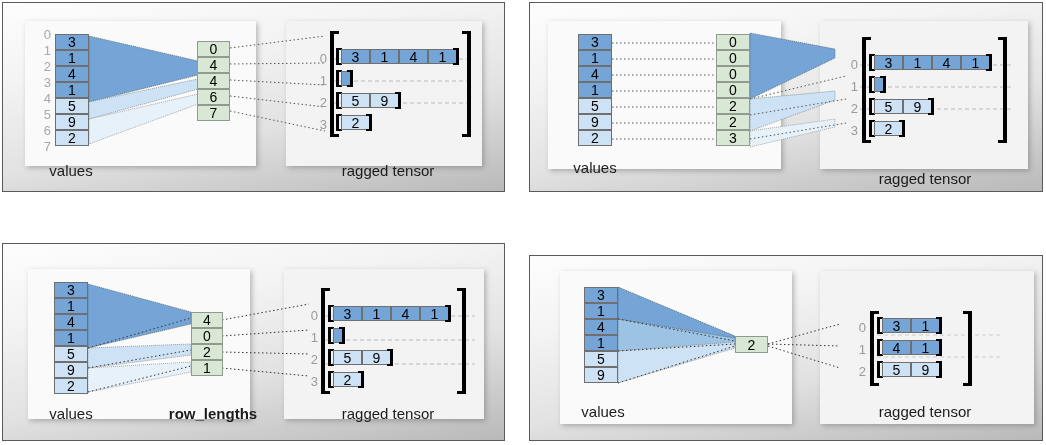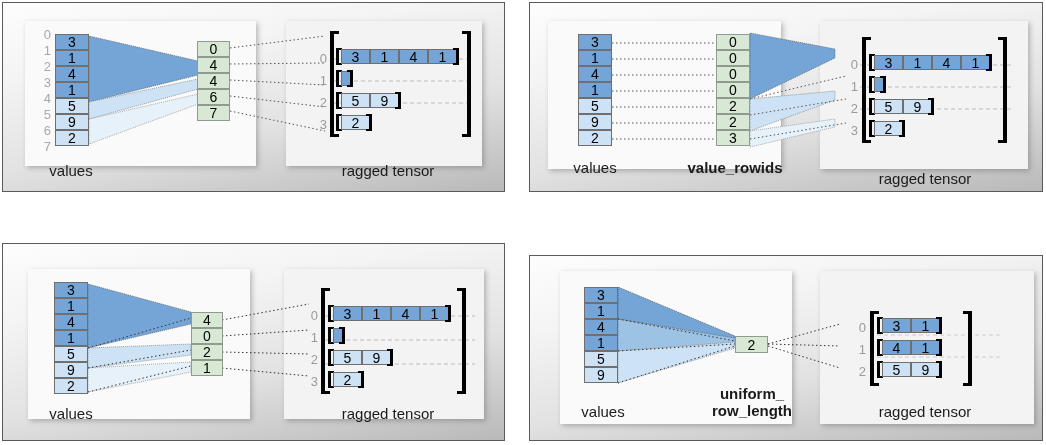--- a/index.html
+++ b/index.html
@@ -295,21 +295,20 @@
       <div class="brk" style="left:339px;top:117px;width:3px;height:17px;"></div>
       <div class="brk" style="left:339px;top:117px;width:6px;height:2px;"></div>
       <div class="brk" style="left:339px;top:132px;width:6px;height:2px;"></div>
       <div class="rcell light" style="left:344px;top:118px;width:29px;height:15px;">2</div>
       <div class="brk" style="left:372px;top:117px;width:3px;height:17px;"></div>
       <div class="brk" style="left:369px;top:117px;width:6px;height:2px;"></div>
       <div class="brk" style="left:369px;top:132px;width:6px;height:2px;"></div>
     </div>
 
     <div class="lbl" style="left:25px;top:157px;width:80px;">values</div>
-    <div class="lbl bold" style="left:120px;top:157px;width:170px;">value_rowids</div>
     <div class="lbl" style="left:320px;top:168px;width:150px;">ragged tensor</div>
   </div>
 
   <div class="panel bl">
     <div class="card left-card" style="left:25px;top:25px;width:222px;height:150px;"></div>
     <div class="card" style="left:281px;top:25px;width:200px;height:150px;"></div>
 
     <svg class="overlay" width="503" height="198">
       <polygon points="85,40 85,104 188,80 188,68" fill="#74a5d6" stroke="#555" stroke-dasharray="1,1" stroke-width="0.7"></polygon>
       <polygon points="85,104 85,124 188,111 188,100" fill="#cde2f4" stroke="#777" stroke-dasharray="1,1" stroke-width="0.7"></polygon>
@@ -391,20 +390,21 @@
       <div class="brk" style="left:325px;top:127px;width:3px;height:17px;"></div>
       <div class="brk" style="left:325px;top:127px;width:6px;height:2px;"></div>
       <div class="brk" style="left:325px;top:142px;width:6px;height:2px;"></div>
       <div class="rcell light" style="left:330px;top:128px;width:29px;height:15px;">2</div>
       <div class="brk" style="left:358px;top:127px;width:3px;height:17px;"></div>
       <div class="brk" style="left:355px;top:127px;width:6px;height:2px;"></div>
       <div class="brk" style="left:355px;top:142px;width:6px;height:2px;"></div>
     </div>
 
     <div class="lbl" style="left:28px;top:162px;width:80px;">values</div>
+    <div class="lbl bold" style="left:130px;top:162px;width:160px;">row_lengths</div>
     <div class="lbl" style="left:310px;top:162px;width:150px;">ragged tensor</div>
   </div>
 
   <div class="panel br">
     <div class="card left-card" style="left:30px;top:15px;width:232px;height:153px;"></div>
     <div class="card" style="left:290px;top:15px;width:214px;height:153px;"></div>
 
     <svg class="overlay" width="514" height="186">
       <polygon points="88,31 88,63 205,86 205,80" fill="#74a5d6" stroke="#444" stroke-dasharray="1,1" stroke-width="0.7"></polygon>
       <polygon points="88,63 88,95 205,88 205,82" fill="#9cc2e4" stroke="#555" stroke-dasharray="1,1" stroke-width="0.7"></polygon>
@@ -470,18 +470,16 @@
       <div class="brk" style="left:347px;top:105px;width:6px;height:2px;"></div>
       <div class="brk" style="left:347px;top:120px;width:6px;height:2px;"></div>
       <div class="rcell light" style="left:352px;top:106px;width:29px;height:15px;">5</div>
       <div class="rcell light" style="left:381px;top:106px;width:29px;height:15px;">9</div>
       <div class="brk" style="left:409px;top:105px;width:3px;height:17px;"></div>
       <div class="brk" style="left:406px;top:105px;width:6px;height:2px;"></div>
       <div class="brk" style="left:406px;top:120px;width:6px;height:2px;"></div>
     </div>
 
     <div class="lbl" style="left:30px;top:148px;width:86px;">values</div>
-    <div class="lbl bold" style="left:152px;top:130px;width:140px;">uniform_
-row_length</div>
     <div class="lbl" style="left:320px;top:148px;width:150px;">ragged tensor</div>
   </div>
 
 </div>
 
 </body></html>

